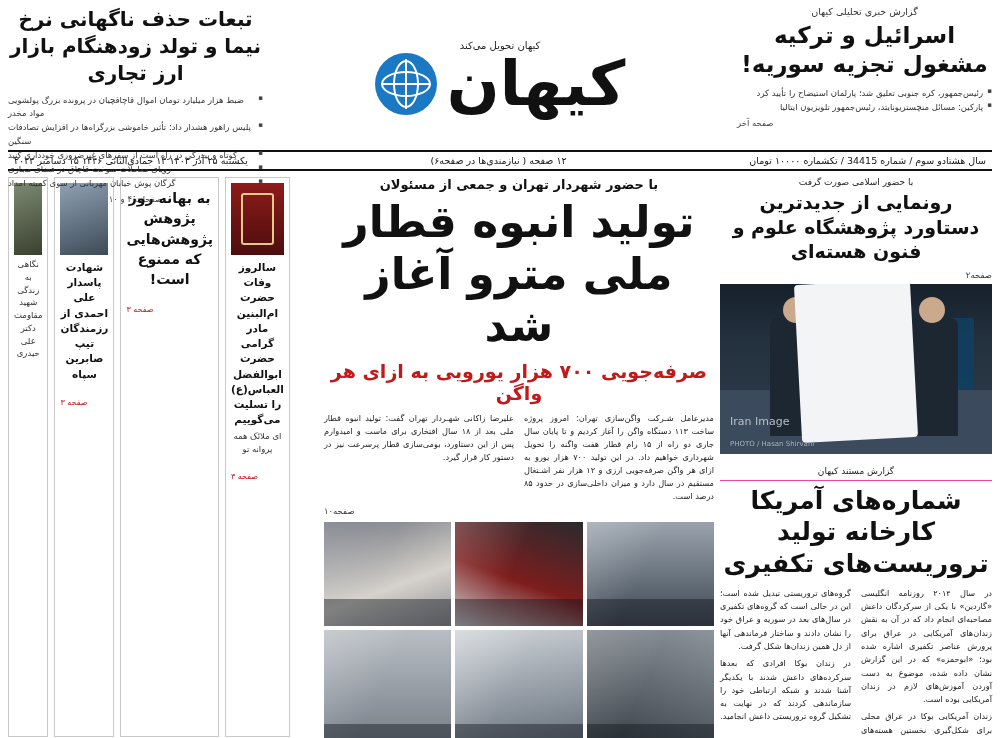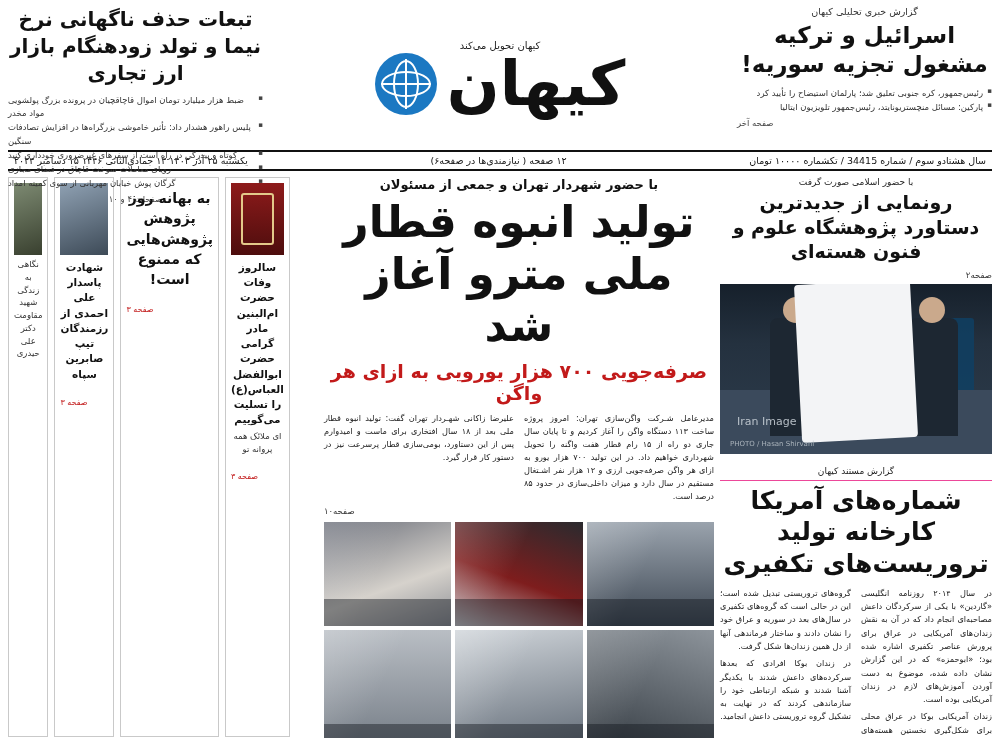--- a/index.html
+++ b/index.html
@@ -75,21 +75,21 @@
   }
   .photo-1 { height: 246px; margin-top: 4px;
     background: linear-gradient(180deg,#16202b 0%,#24313f 35%,#2e3d4d 100%); }
   .pfloor { position:absolute; left:0; right:0; bottom:0; height:64px; background:#3b4a5c; }
   .pperson { position:absolute; bottom:18px; width:52px; height:118px; background:#1d2732; border-radius:8px 8px 0 0;}
   .pperson::before{content:"";position:absolute;top:-21px;left:13px;width:26px;height:26px;border-radius:50%;background:#caa98c;}
   .pperson.a{right:34px;}
   .pperson.b{left:50px;}
   .pcloth{position:absolute;bottom:14px;left:78px;width:116px;height:158px;background:#f3f4f6;transform:rotate(-3deg);border-radius:4px;}
   .pbanner{position:absolute;top:34px;right:18px;width:120px;height:86px;background:#0f3f63;opacity:.85;border-radius:3px;}
-  .pwatermark{position:absolute;bottom:26px;left:17px;color:#cfd6dd;font-size:11px;opacity:.85;}
+  .pwatermark{position:absolute;bottom:26px;left:10px;color:#cfd6dd;font-size:11px;opacity:.85;}
   .pcredit{position:absolute;bottom:6px;left:10px;color:#aab3bb;font-size:7px;}
 
   .rc-kicker2 { font-size: 9px; text-align: center; color:#222; margin: 12px 0 4px; border-bottom:1px solid #ec4899; padding-bottom:4px;}
   .rc-head2 { font-size: 25px; font-weight: bold; line-height: 1.25; text-align:center; color:#111; }
   .rc-body { margin-top: 8px; font-size: 8.2px; line-height: 1.62; color:#222; text-align: justify; columns: 2; column-gap: 10px; }
   .rc-body p { margin-bottom: 4px; }
 
   
   .m-kicker { font-size: 13px; text-align:center; color:#111; font-weight:600; }
   .m-head { font-size: 44px; font-weight: bold; text-align:center; line-height: 1.18; color:#111; margin-top: 4px; }

